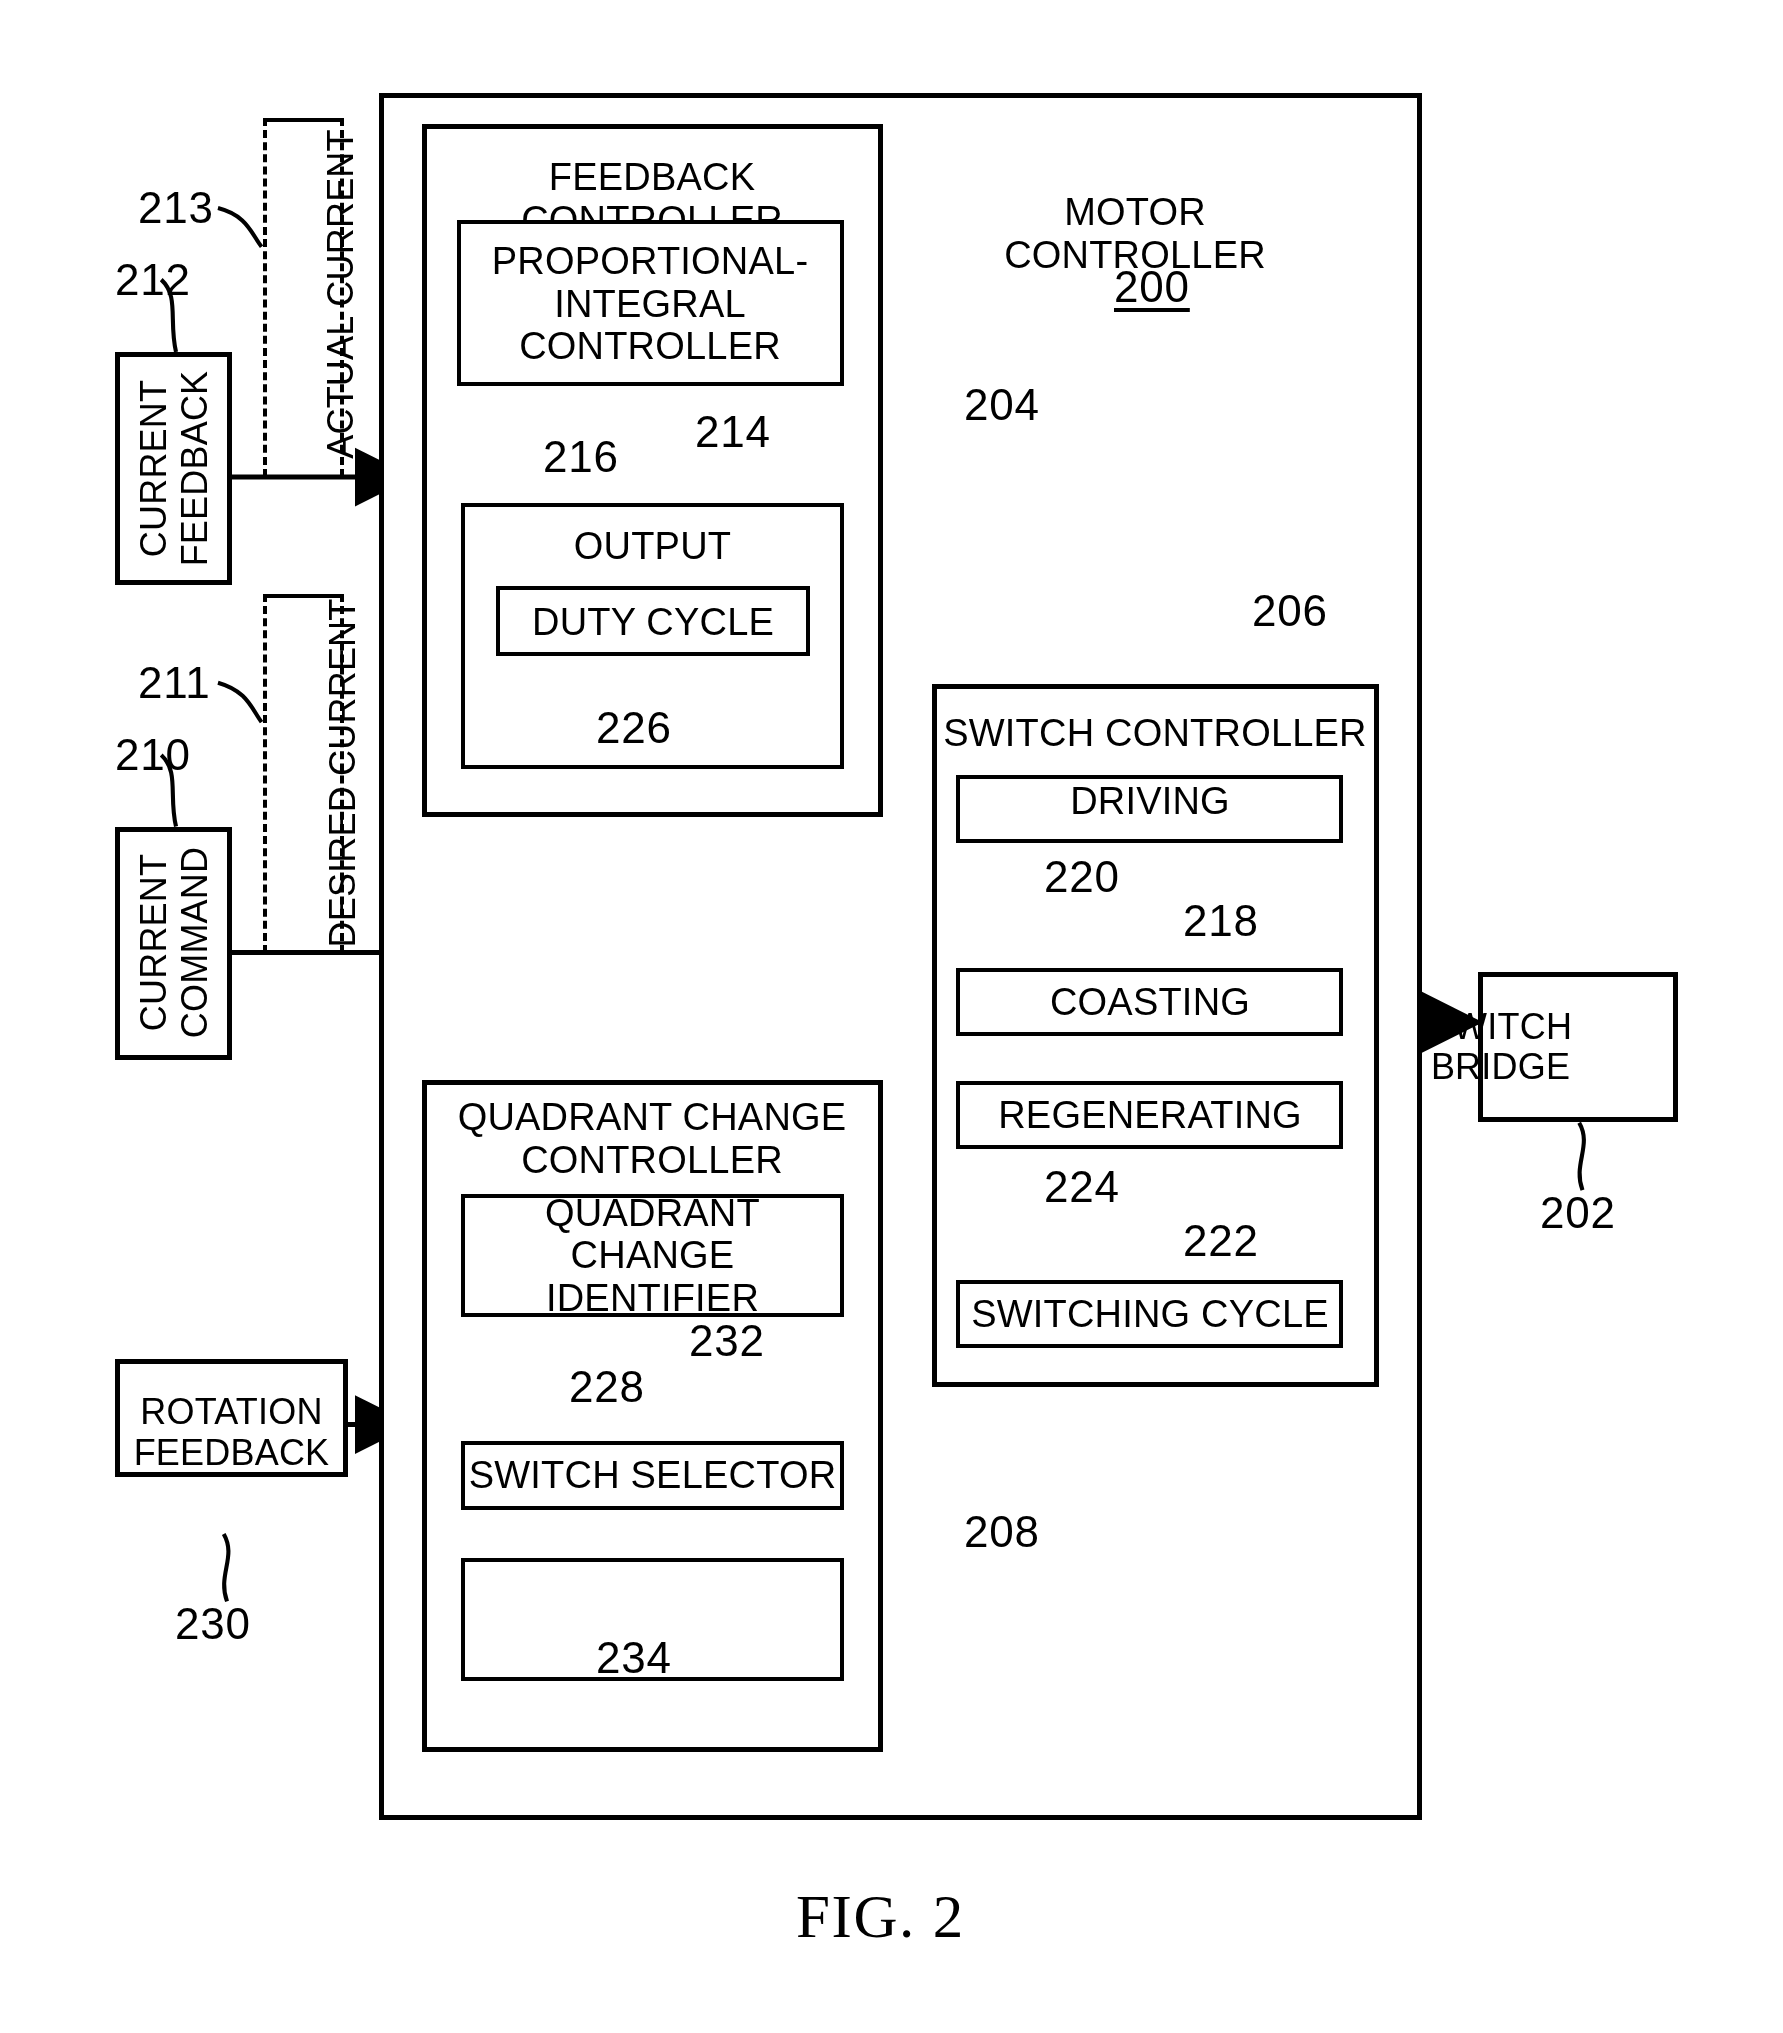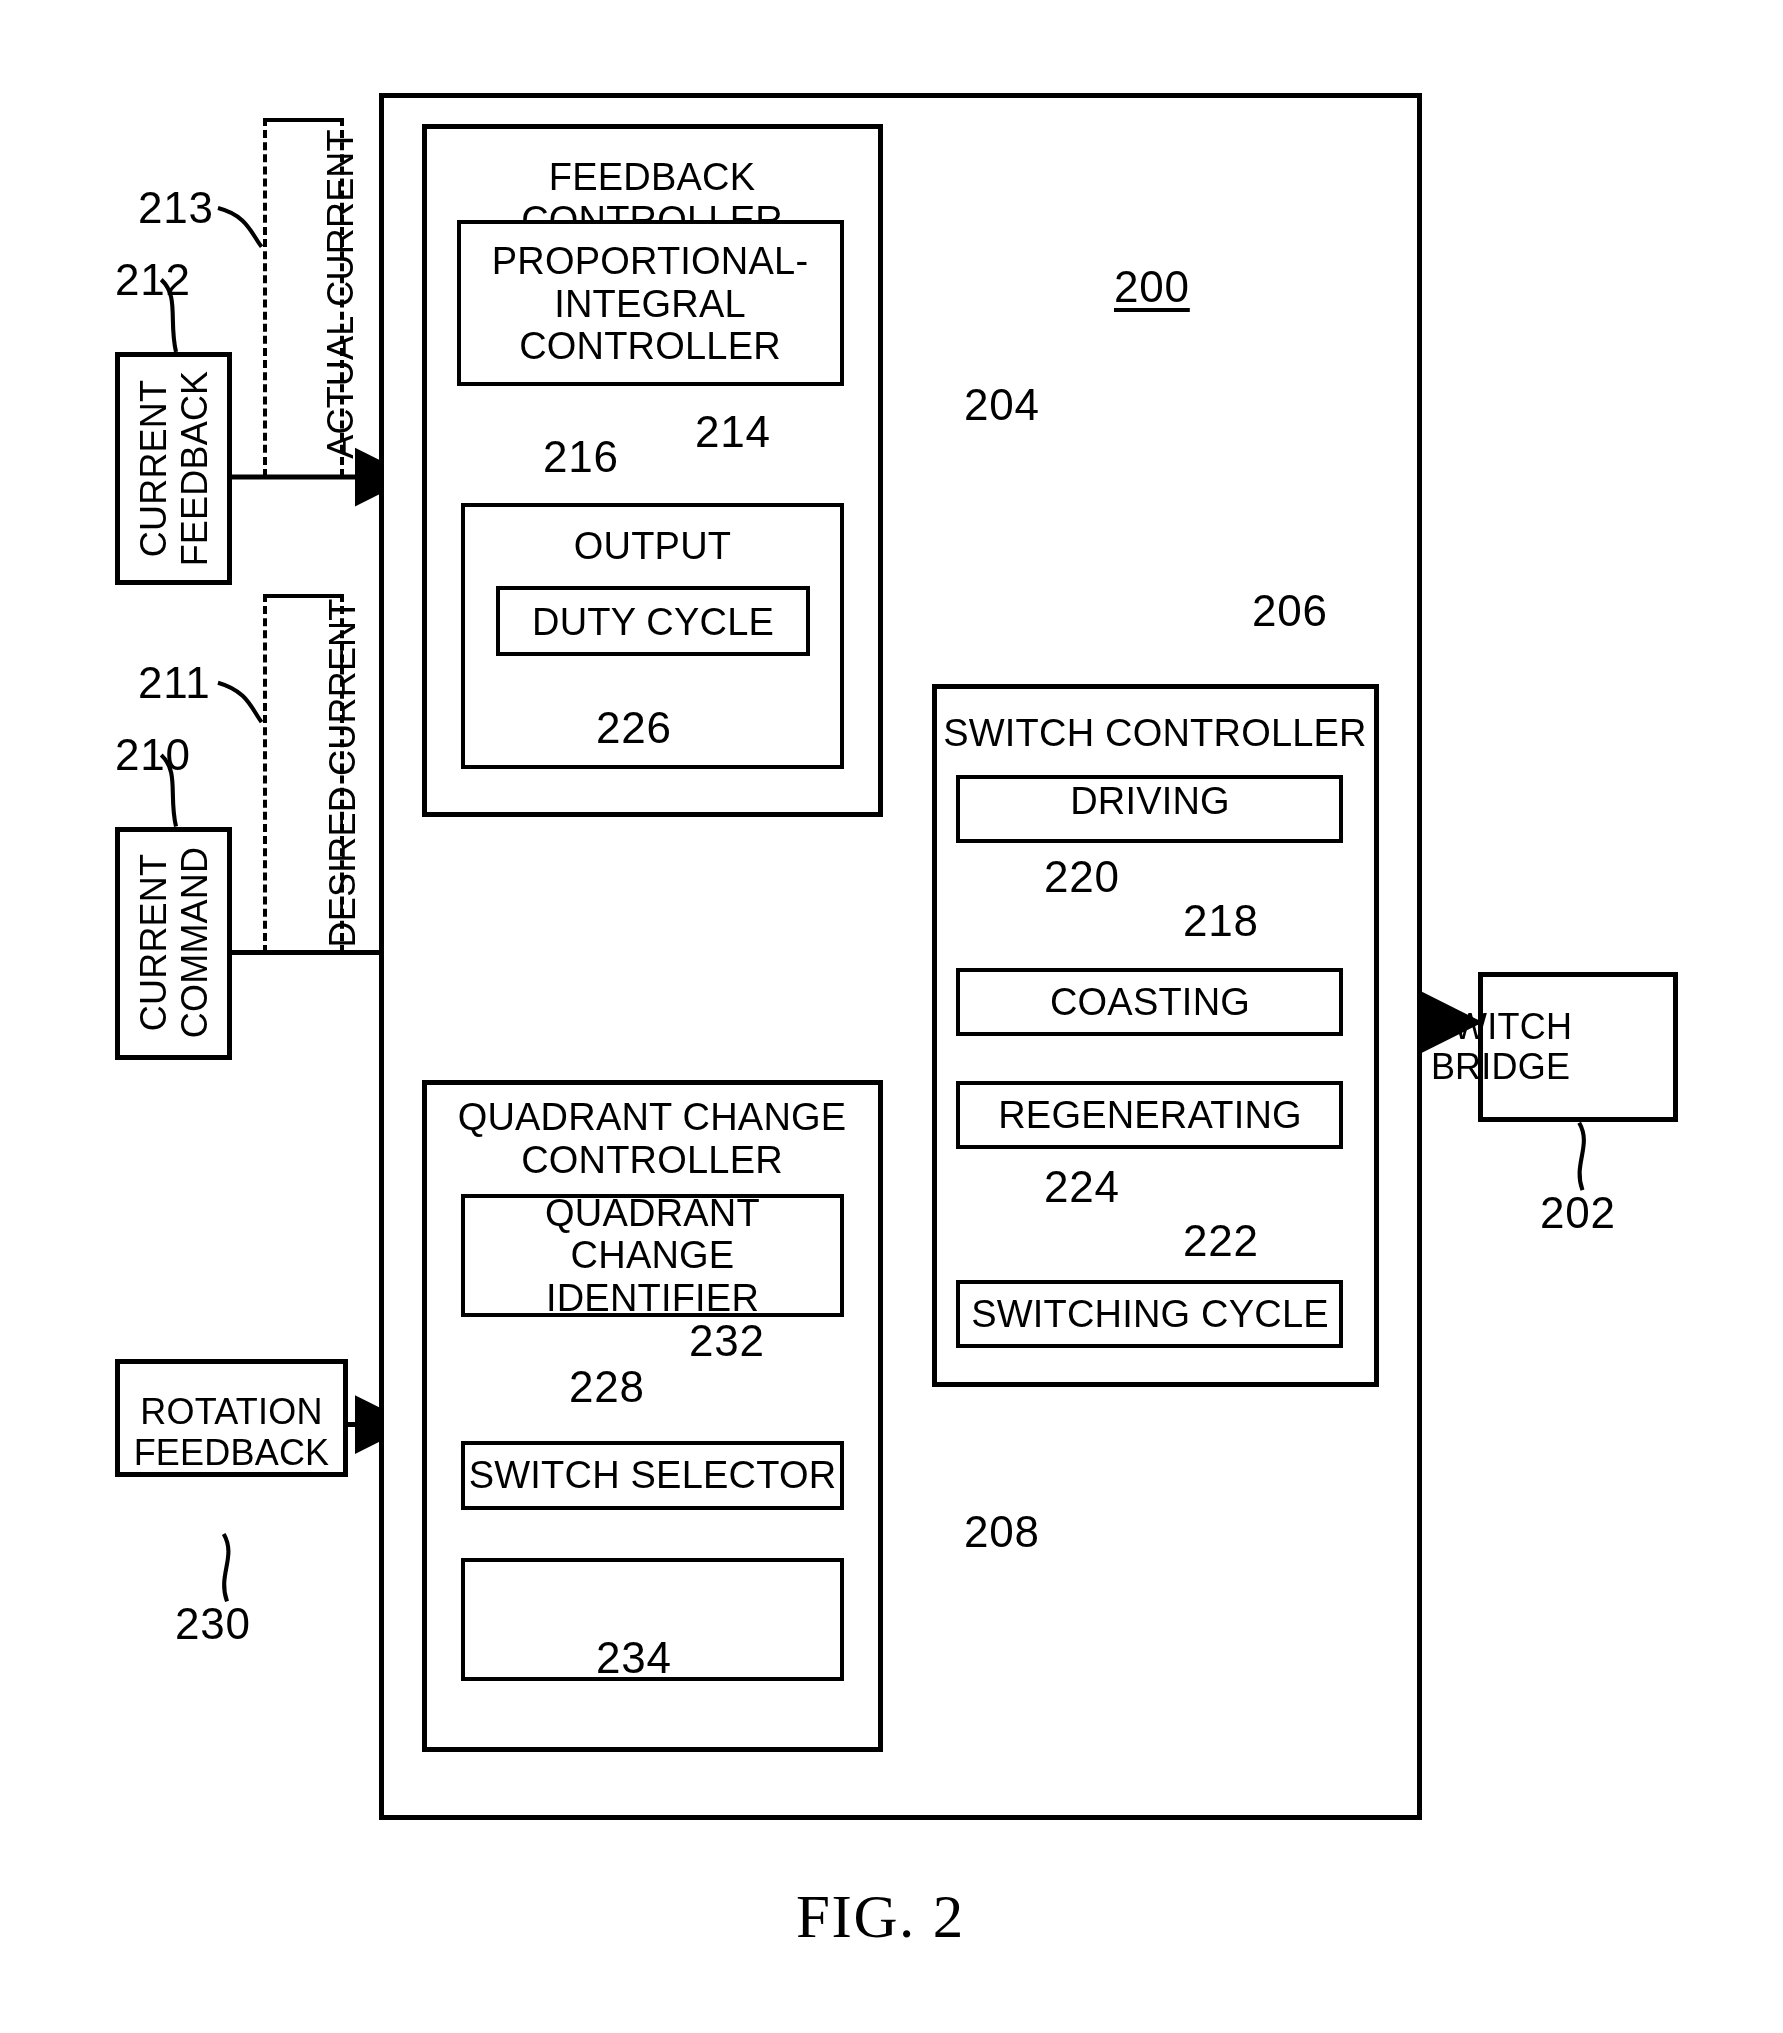--- a/index.html
+++ b/index.html
@@ -84,20 +84,21 @@
       <path d="M1174,507 C1196,470 1220,492 1249,486" marker-start="url(#ah)"></path>
 
       <path d="M1491,838 C1512,800 1536,820 1560,800" marker-start="url(#ah)"></path>
 
       <path d="M1088,1855 C1116,1882 1140,1862 1170,1868" marker-start="url(#ah)"></path>
     </g>
   </svg>
 
   <div class="box" style="left:379px;top:93px;width:1043px;height:1727px;"></div>
 
+  <div class="lbl f46" style="left:954px;top:191px;width:362px;">MOTOR CONTROLLER</div>
   <div class="num u" style="left:1114px;top:262px;">200</div>
 
   <div class="box" style="left:115px;top:352px;width:117px;height:233px;"></div>
   <div class="lbl c f44 vert" style="left:58px;top:410px;width:233px;height:117px;">CURRENT
 FEEDBACK</div>
   <div class="num" style="left:115px;top:255px;">212</div>
 
   <div class="dashbox" style="left:263px;top:118px;width:81px;height:359px;"></div>
   <div class="lbl c f44 vert" style="left:164px;top:253px;width:354px;height:82px;">ACTUAL CURRENT</div>
   <div class="num" style="left:138px;top:183px;">213</div>

